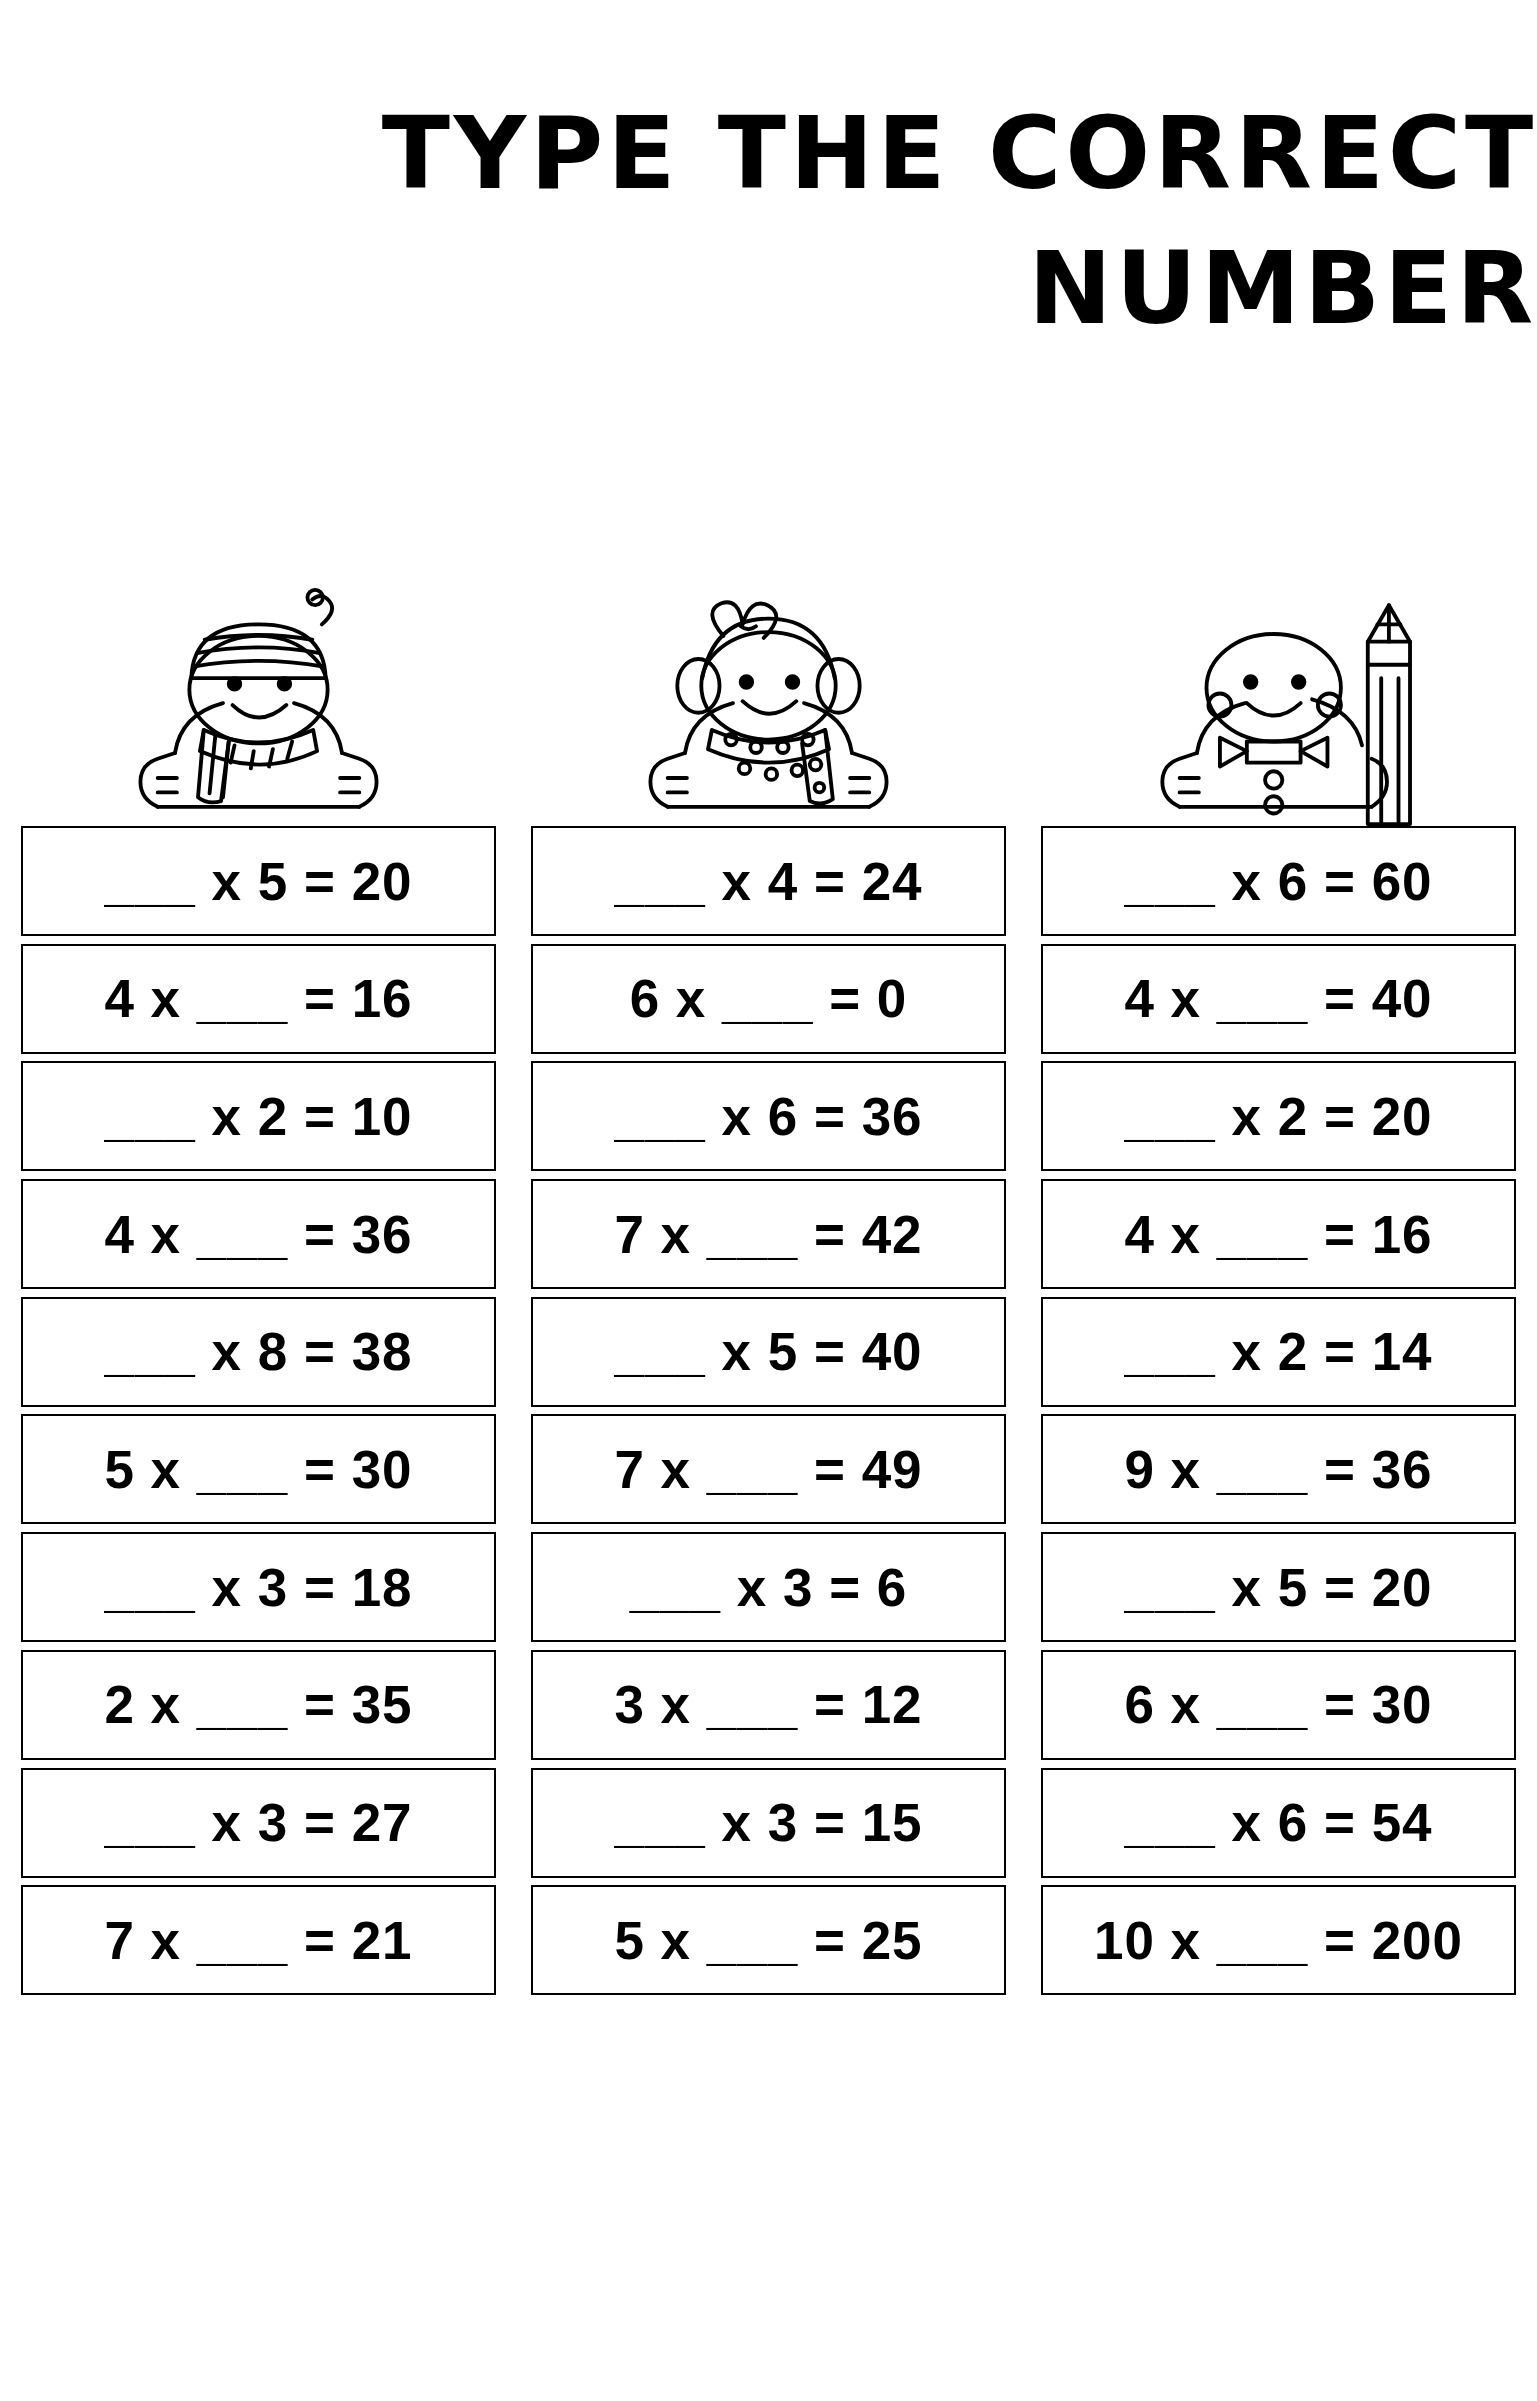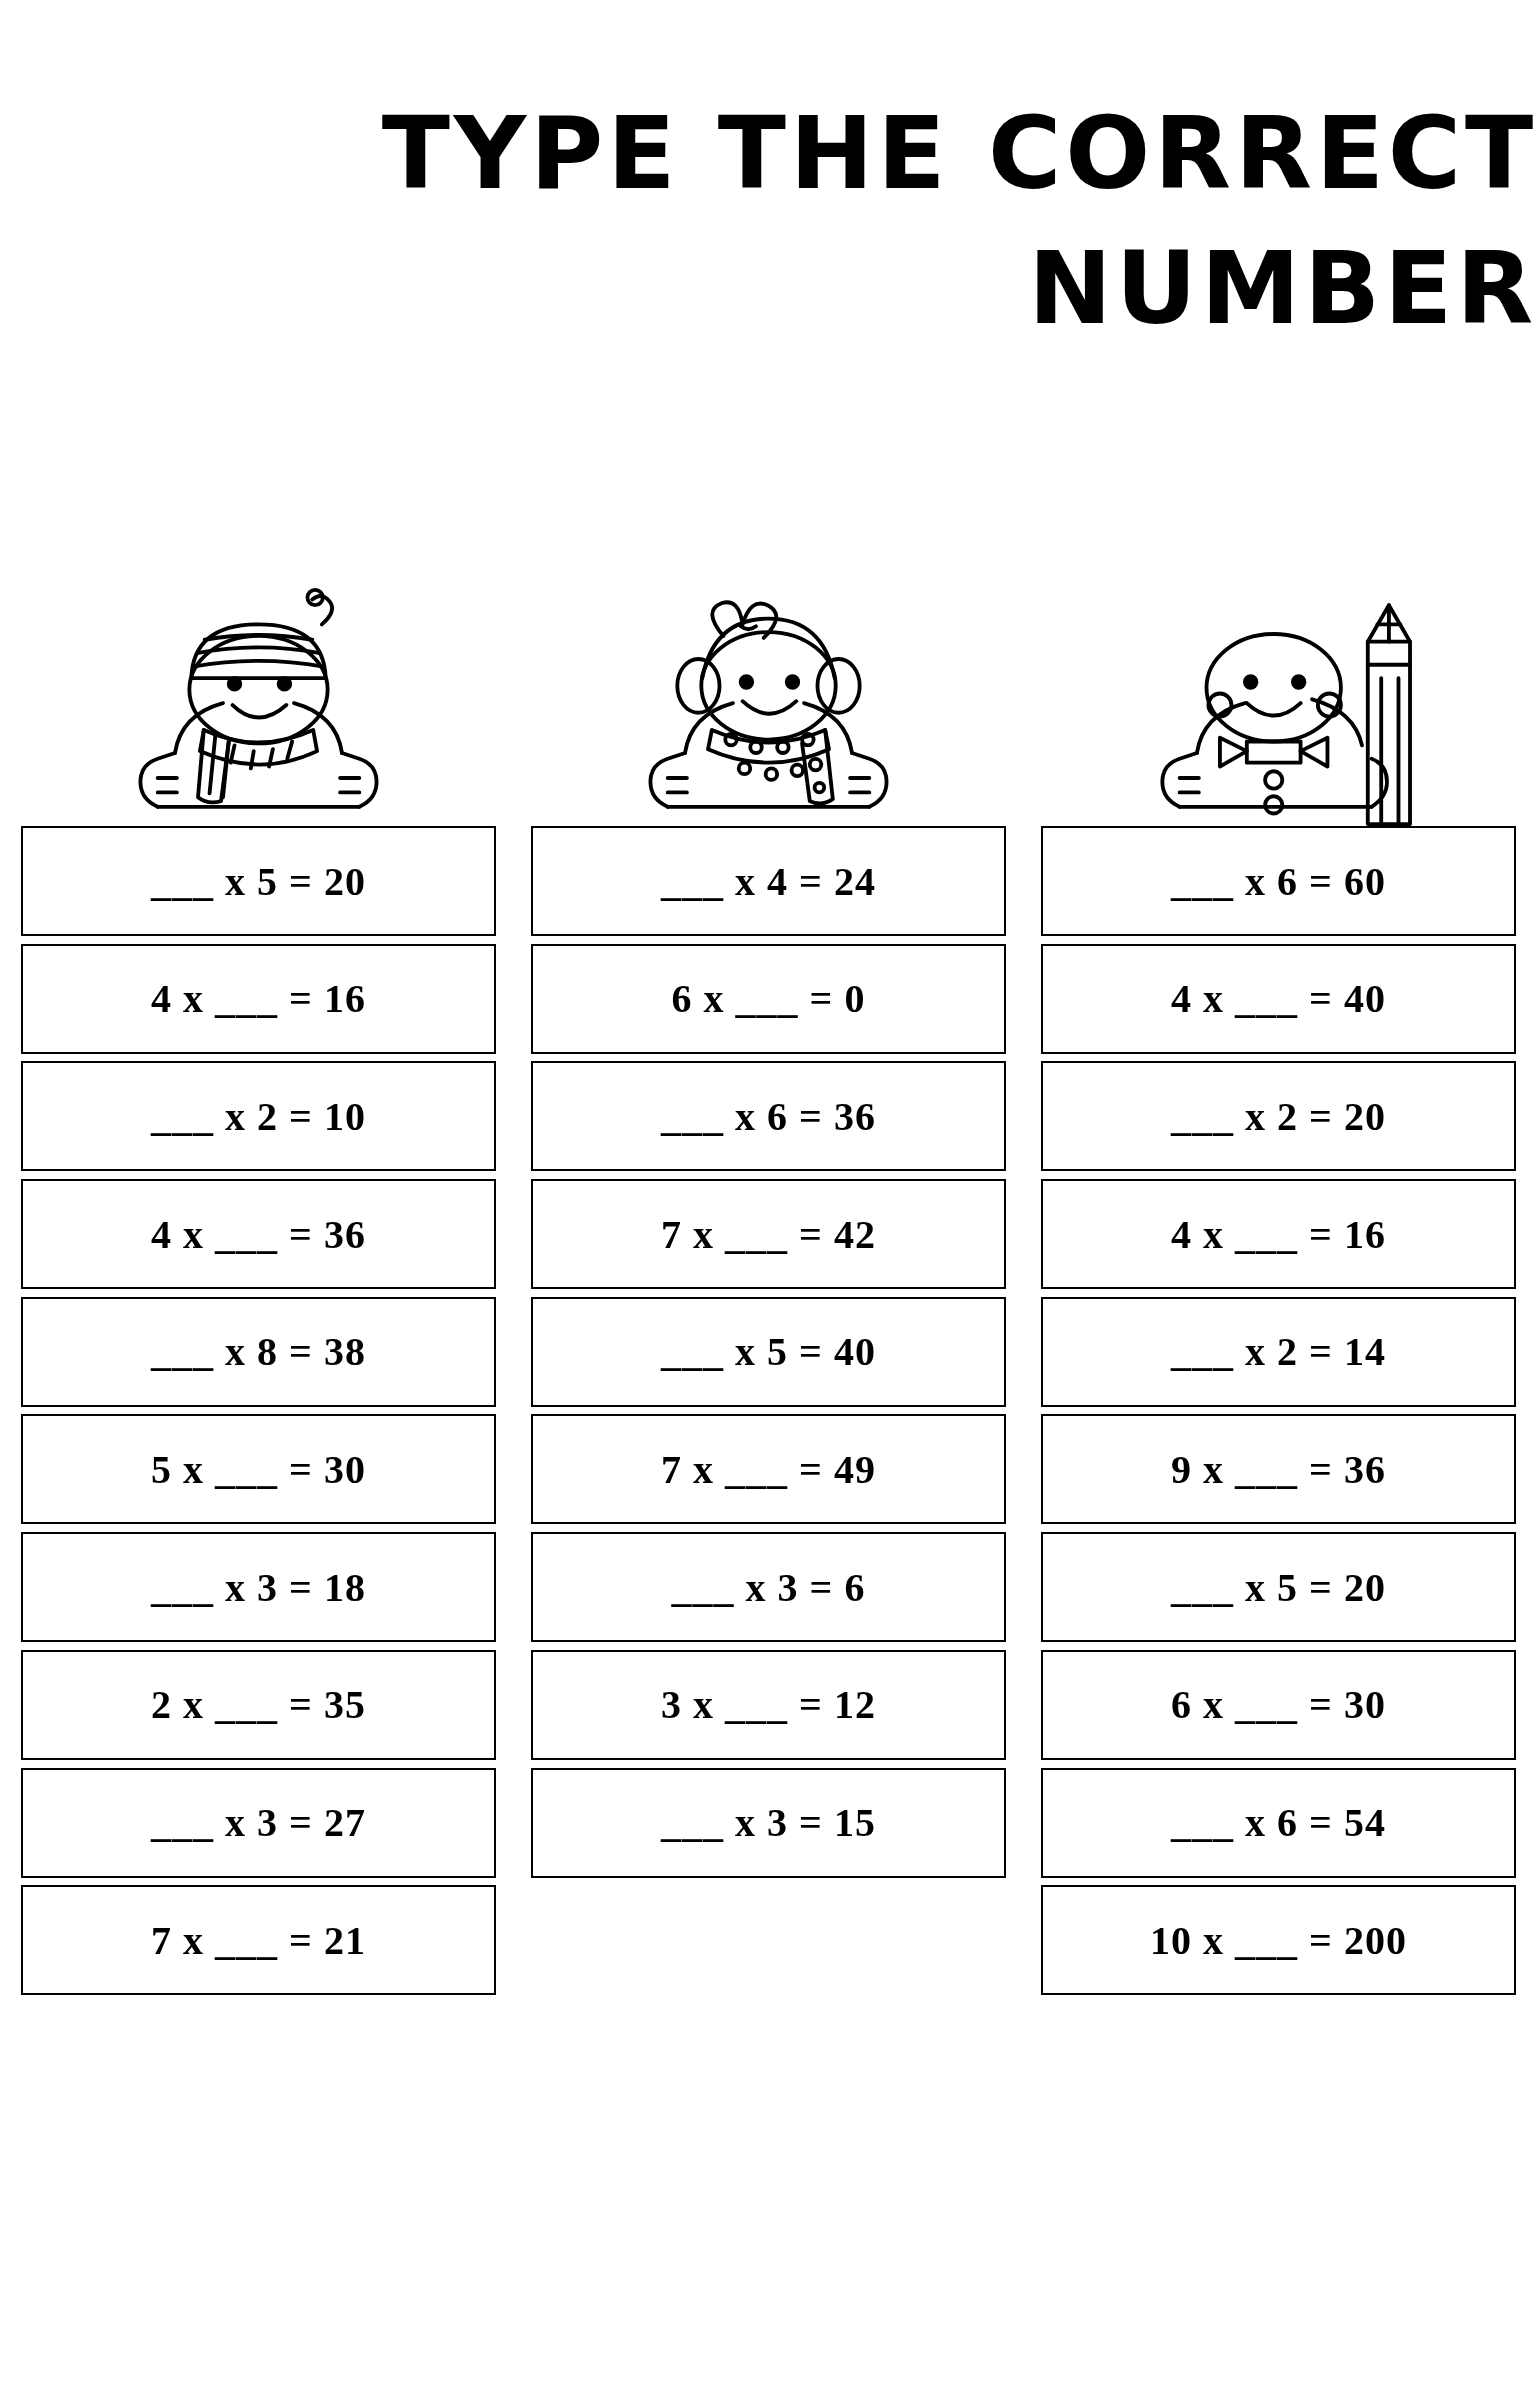--- a/index.html
+++ b/index.html
@@ -72,22 +72,22 @@
   .problem {
     border: 2.9px solid #000;
     height: 110px;
     display: flex;
     align-items: center;
     justify-content: center;
     box-sizing: border-box;
     background: #fff;
   }
   .problem-text {
-    font-family: Liberation Serif, serif;
-    font-size: 40px;
+    font-family: Liberation Sans, sans-serif;
+    font-size: 53px;
     font-weight: bold;
     letter-spacing: 1px;
     white-space: pre;
   }
 </style>
 </head>
 <body>
 
 <div class="sheet">
 
@@ -215,20 +215,23 @@
             <span class="problem-text">7 x ___ = 49</span>
           </div>
         <div class="problem">
             <span class="problem-text">___ x 3 = 6</span>
           </div>
         <div class="problem">
             <span class="problem-text">3 x ___ = 12</span>
           </div>
         <div class="problem">
             <span class="problem-text">___ x 3 = 15</span>
+          </div>
+        <div class="problem">
+            <span class="problem-text">5 x ___ = 25</span>
           </div>
       </div>
     </div>
 
     <div class="column">
       <div class="mascot">
         <svg width="317" height="240" viewBox="0 0 330 250" fill="none" stroke="#000" stroke-width="4" stroke-linecap="round" stroke-linejoin="round">
           <path d="M62 230 q-18 -8 -18 -26 q0 -18 18 -24 l18 -6"></path>
           <path d="M80 174 q6 -40 50 -52"></path>
           <path d="M262 230 q16 -10 16 -26 q0 -18 -16 -24"></path>

